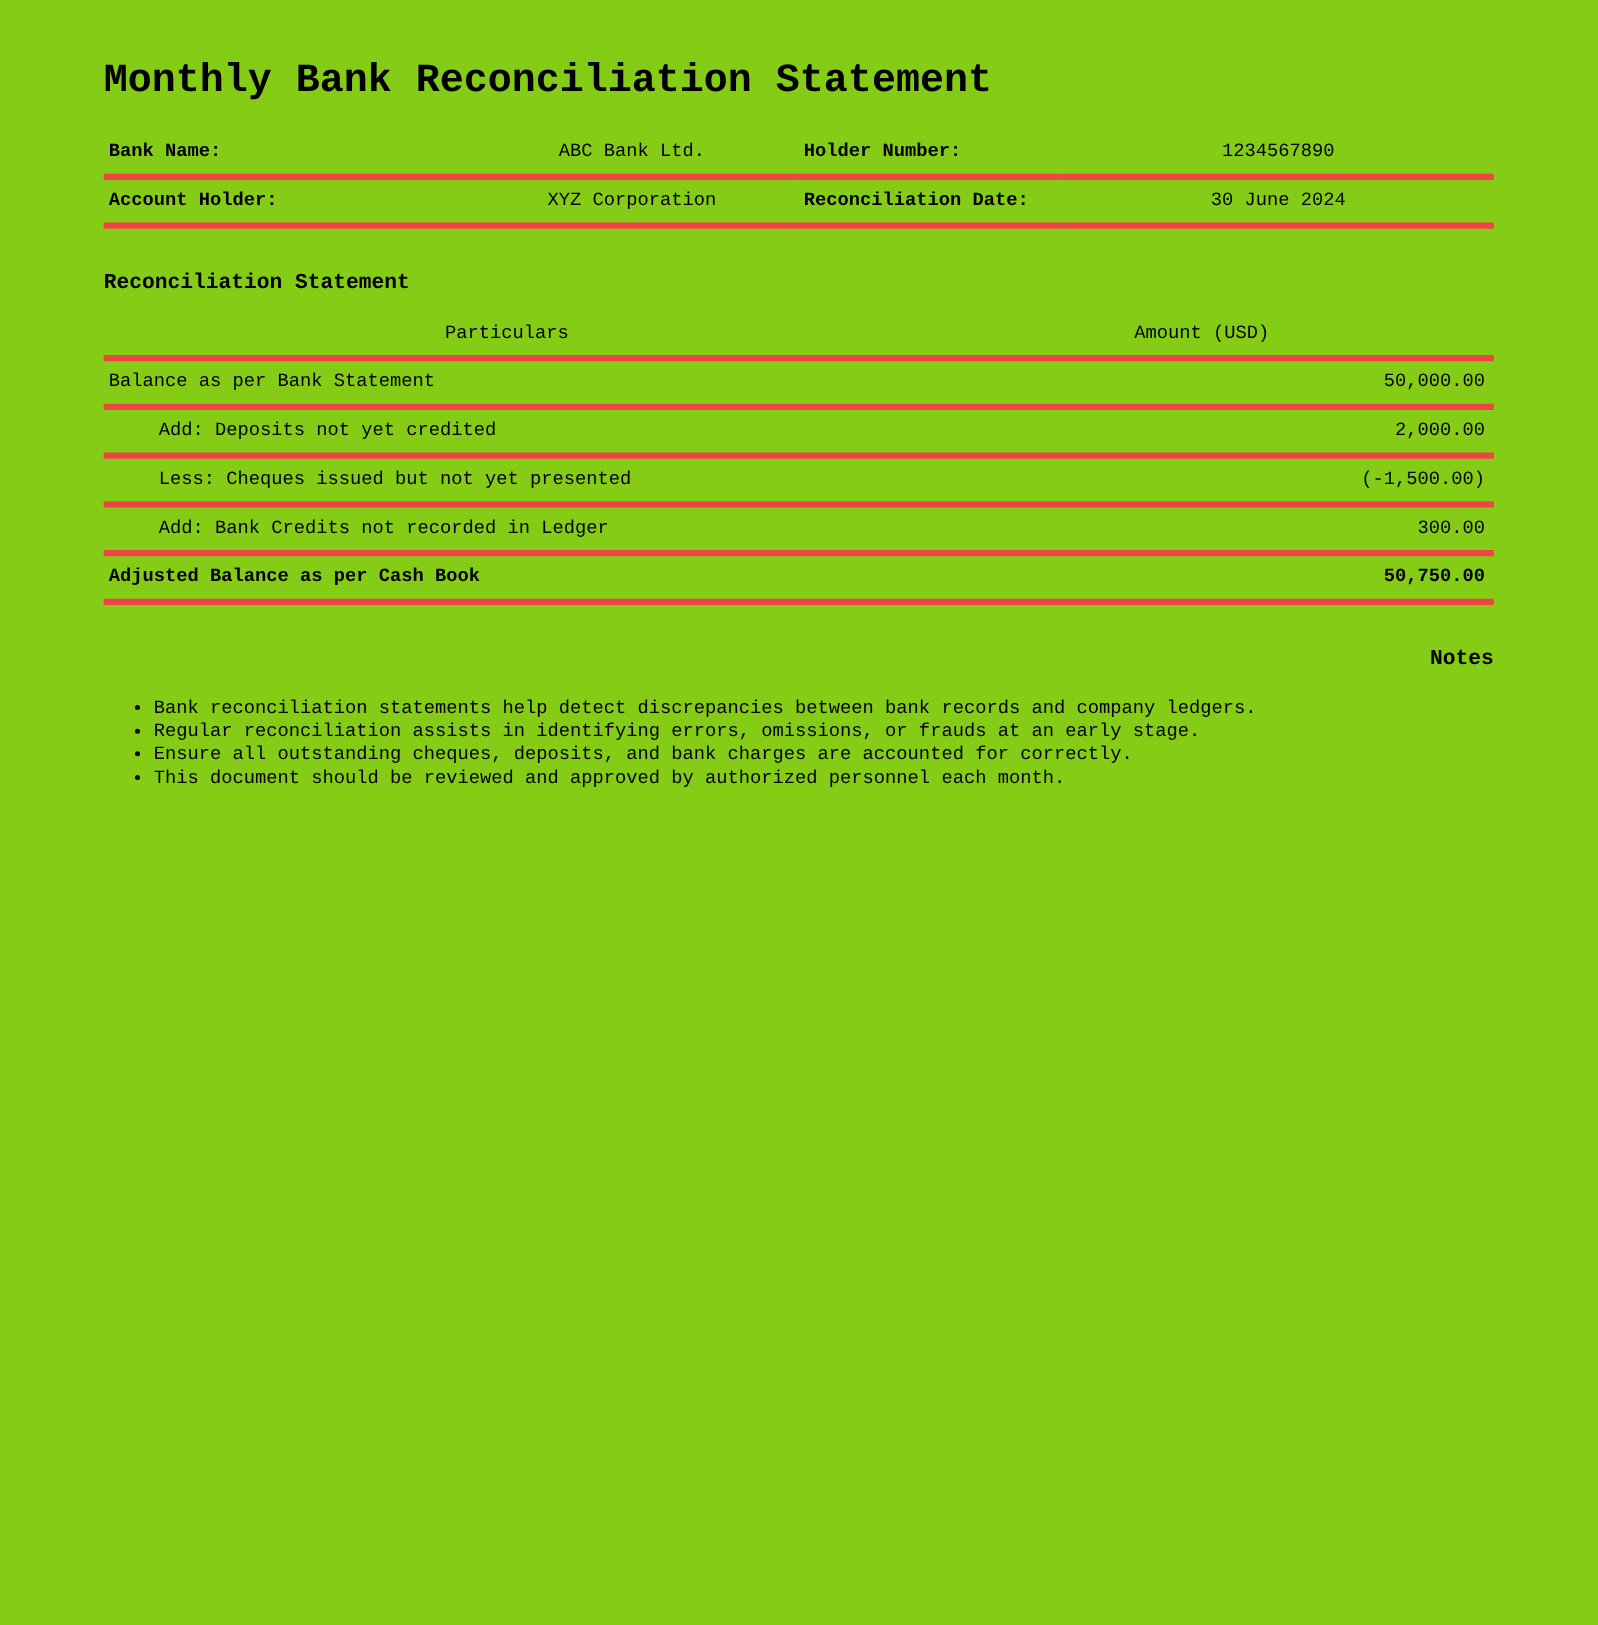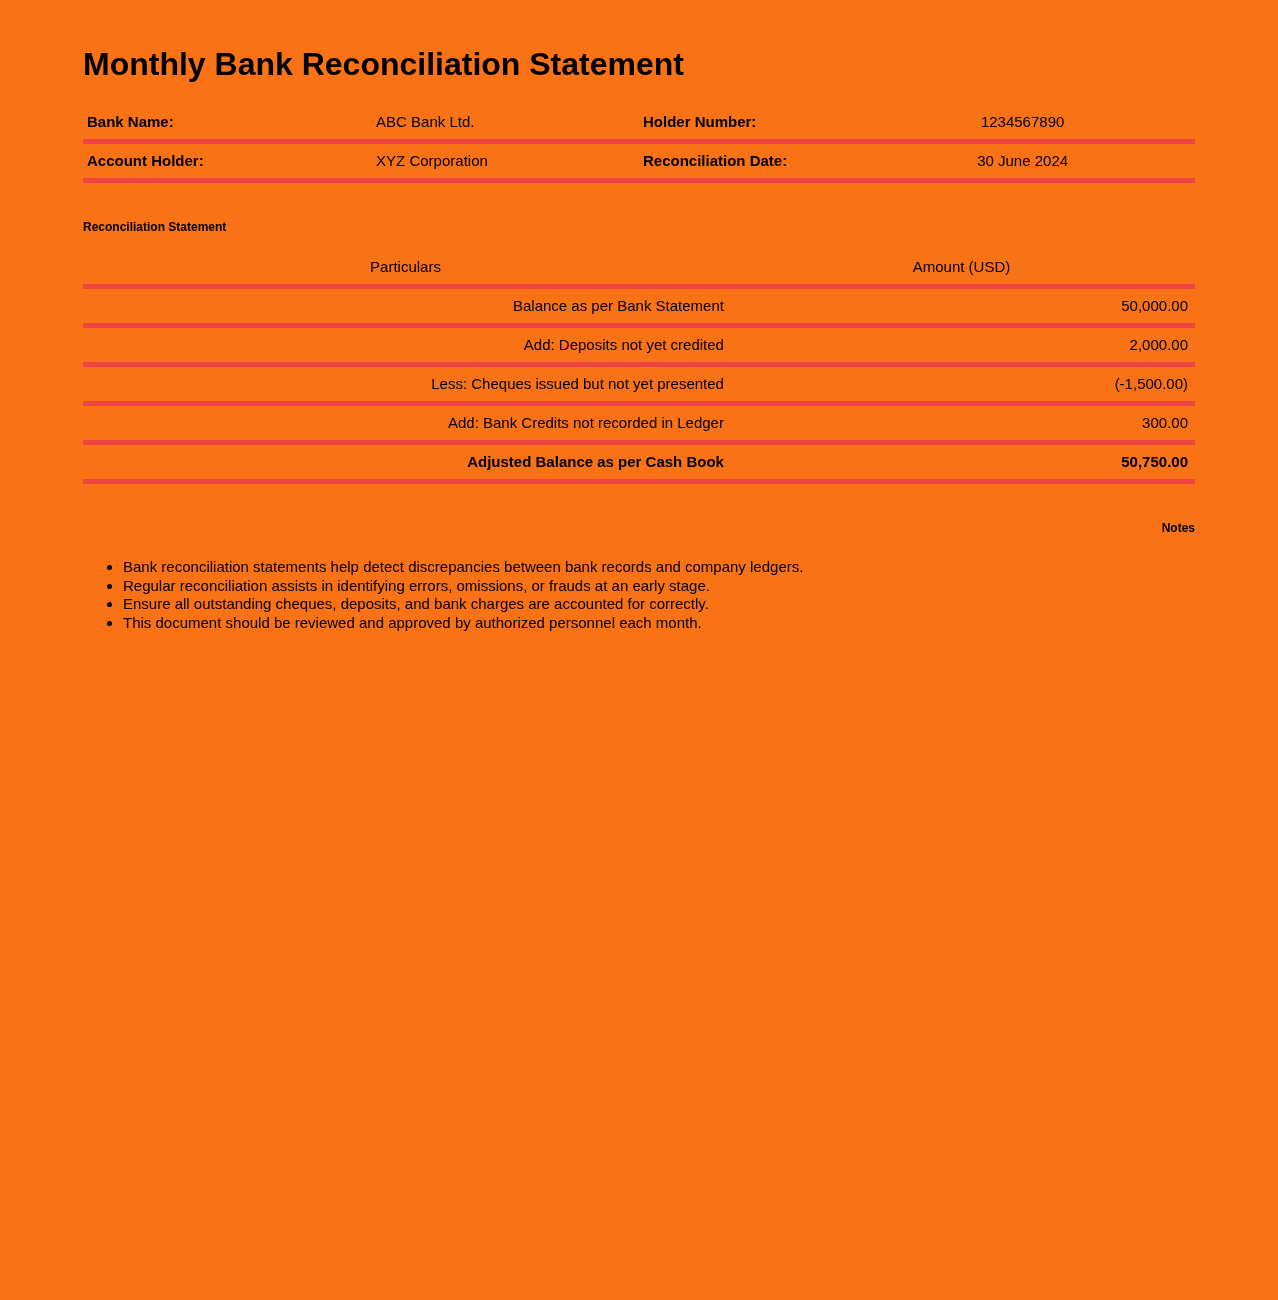--- a/index.html
+++ b/index.html
@@ -7,23 +7,24 @@
     margin: 0;
     padding: 0;
     background: #ffffff;
     color: #000000;
     font-family: "Liberation Sans", "DejaVu Sans", sans-serif;
     font-size: 15px;
   }
   .page {
     width: 1278px;
     height: 1300px;
-    background: #f97316;
+    background: #84cc16;
     padding: 46px 83px 0 83px;
     overflow: hidden;
+    font-family: Liberation Mono, monospace;
   }
   h1.doc-title {
     font-size: 32px;
     font-weight: bold;
     margin: 0 0 22px 0;
     line-height: 37px;
   }
   table {
     width: 100%;
     border-collapse: collapse;
@@ -38,35 +39,35 @@
     overflow: hidden;
     white-space: nowrap;
     margin-top: 16px;
   }
   
   .info-table col.c1 { width: 26%; }
   .info-table col.c2 { width: 24%; }
   .info-table col.c3 { width: 19%; }
   .info-table col.c4 { width: 31%; }
   .info-table td.lbl { font-weight: bold; text-align: left; }
-  .info-table td.val { text-align: left; }
+  .info-table td.val { text-align: center; }
   .info-table td.val-center { text-align: center; }
   
   h3.section-heading {
-    font-size: 12px;
+    font-size: 17px;
     font-weight: bold;
     margin: 34px 0 13px 0;
     line-height: 20px;
   }
   
   .stmt-table col.part { width: 58%; }
   .stmt-table col.amt { width: 42%; }
   .stmt-table th.part-h { text-align: center; }
   .stmt-table th.amt-h { text-align: center; }
-  .stmt-table td.part { text-align: right; }
+  .stmt-table td.part { text-align: left; }
   .stmt-table td.amt { text-align: right; padding-right: 7px; }
   .stmt-table tr.indent td.part { padding-left: 44px; }
   .stmt-table tr.total td { font-weight: bold; }
   
   h3.notes-heading { margin: 34px 0 16px 0; text-align: right; }
   ul.notes-list {
     margin: 20px 0 0 0;
     padding: 0 0 0 40px;
   }
   ul.notes-list li {

